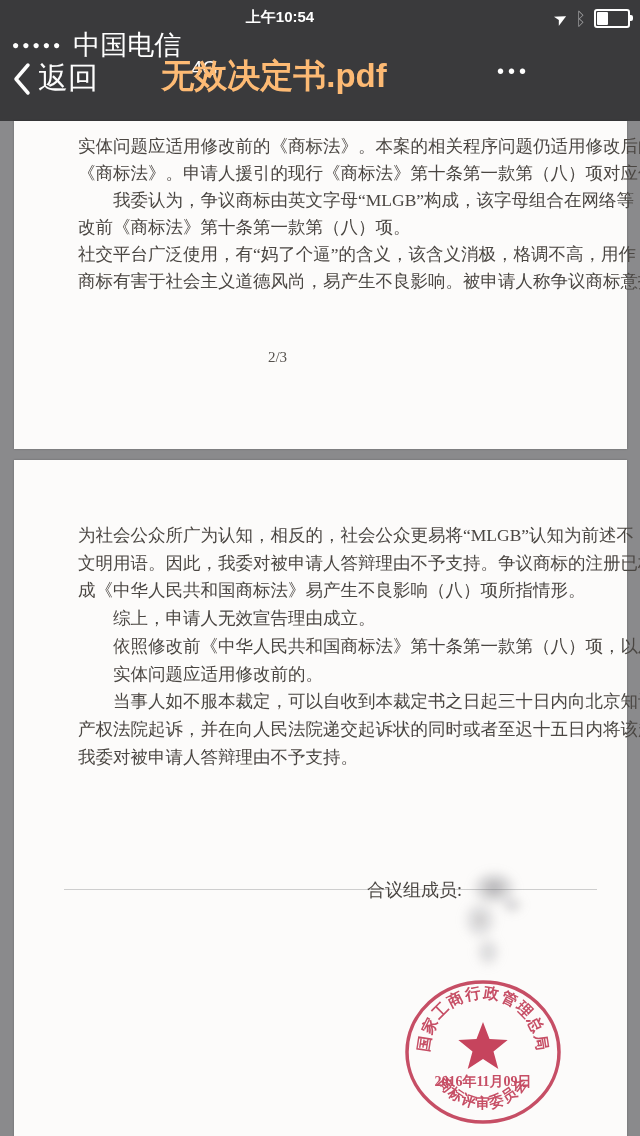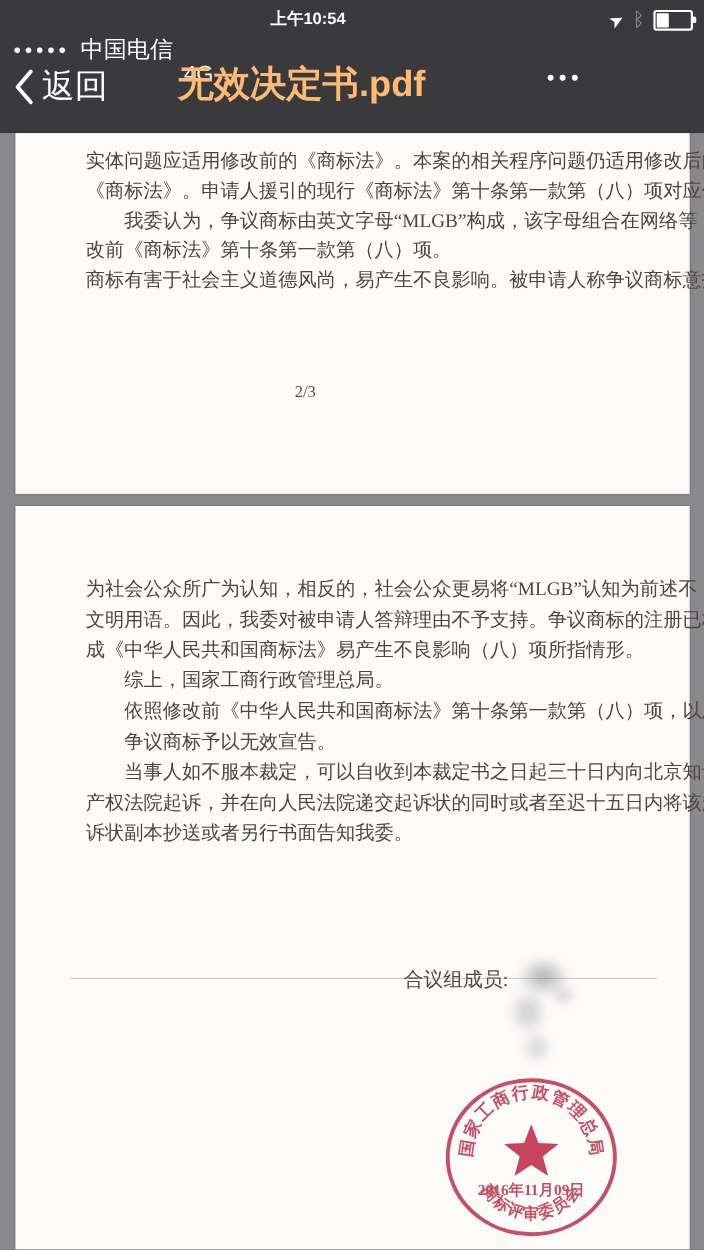--- a/index.html
+++ b/index.html
@@ -6,21 +6,21 @@
   .screen{
     position:relative;width:640px;height:1136px;margin:0 auto;
     background:#8a8a8c;overflow:hidden;
     font-family:"Liberation Sans","DejaVu Sans",sans-serif;
   }
   
   .header{position:absolute;left:0;top:0;width:640px;height:121px;background:#3a3a3c;}
   .statusbar{position:absolute;left:0;top:0;width:640px;height:40px;color:#fff;}
   .sb-left{position:absolute;left:12px;top:9px;display:flex;align-items:center;gap:10px;}
   .sig-dots{font-size:12px;letter-spacing:3px;line-height:22px;}
-  .carrier{font-size:21px;font-family:Liberation Mono, monospace;}
+  .carrier{font-size:27px;font-family:Liberation Mono, monospace;}
   .network{font-size:20px;margin-top:48px;}
   .sb-time{position:absolute;left:0;right:80px;top:8px;text-align:center;font-size:15px;font-weight:bold;}
   .sb-right{position:absolute;right:10px;top:8px;display:flex;align-items:center;gap:8px;}
   .loc-arrow{display:inline-block;transform:rotate(-28deg);font-size:16px;color:#fff;}
   .bt{font-size:18px;color:#9b9b9d;font-family:"DejaVu Sans",sans-serif;}
   .battery{position:relative;width:32px;height:15px;border:2px solid #fff;border-radius:3px;}
   .battery .fill{position:absolute;left:1px;top:1px;bottom:1px;width:35%;background:#fff;border-radius:1px;}
   .battery .cap{position:absolute;right:-5px;top:4px;width:3px;height:6px;background:#fff;border-radius:0 2px 2px 0;}
   .navbar{position:absolute;left:0;top:40px;width:552px;height:81px;}
   .back{position:absolute;left:12px;top:18px;display:flex;align-items:center;gap:6px;color:#fdfdfd;cursor:pointer;}
@@ -94,36 +94,37 @@
   </div>
 
   <div class="content">
 
     <div class="page page1">
       <div class="doc p1-text">
         <div>实体问题应适用修改前的《商标法》。本案的相关程序问题仍适用修改后的</div>
         <div>《商标法》。申请人援引的现行《商标法》第十条第一款第（八）项对应修</div>
         <div>　　我委认为，争议商标由英文字母“MLGB”构成，该字母组合在网络等</div>
         <div>改前《商标法》第十条第一款第（八）项。</div>
+        <div>社交平台广泛使用，有“妈了个逼”的含义，该含义消极，格调不高，用作</div>
         <div>商标有害于社会主义道德风尚，易产生不良影响。被申请人称争议商标意指</div>
       </div>
       <div class="pagenum">2/3</div>
     </div>
 
     <div class="page page2">
       <div class="doc p2-text">
         <div>为社会公众所广为认知，相反的，社会公众更易将“MLGB”认知为前述不</div>
         <div>文明用语。因此，我委对被申请人答辩理由不予支持。争议商标的注册已构</div>
         <div>成《中华人民共和国商标法》易产生不良影响（八）项所指情形。</div>
-        <div>　　综上，国家工商行政管理总局。</div>
+        <div>　　综上，申请人无效宣告理由成立。</div>
         <div>　　依照修改前《中华人民共和国商标法》第十条第一款第（八）项，以及</div>
-        <div>　　争议商标予以无效宣告。</div>
+        <div>　　实体问题应适用修改前的。</div>
         <div>　　当事人如不服本裁定，可以自收到本裁定书之日起三十日内向北京知识</div>
         <div>产权法院起诉，并在向人民法院递交起诉状的同时或者至迟十五日内将该起</div>
-        <div>诉状副本抄送或者另行书面告知我委。</div>
+        <div>我委对被申请人答辩理由不予支持。</div>
       </div>
 
       <div class="scan-line"></div>
       <div class="sig-row">合议组成员:</div>
       <div class="sig-blur"></div>
 
       <svg class="seal" viewBox="0 0 160 150">
         <defs>
           <path id="sealTopArc" d="M 35.8 103 A 54 54 0 1 1 124.2 103" fill="none"></path>
           <path id="sealBottomArc" d="M 33 98 A 52 52 0 0 0 127 98" fill="none"></path>

